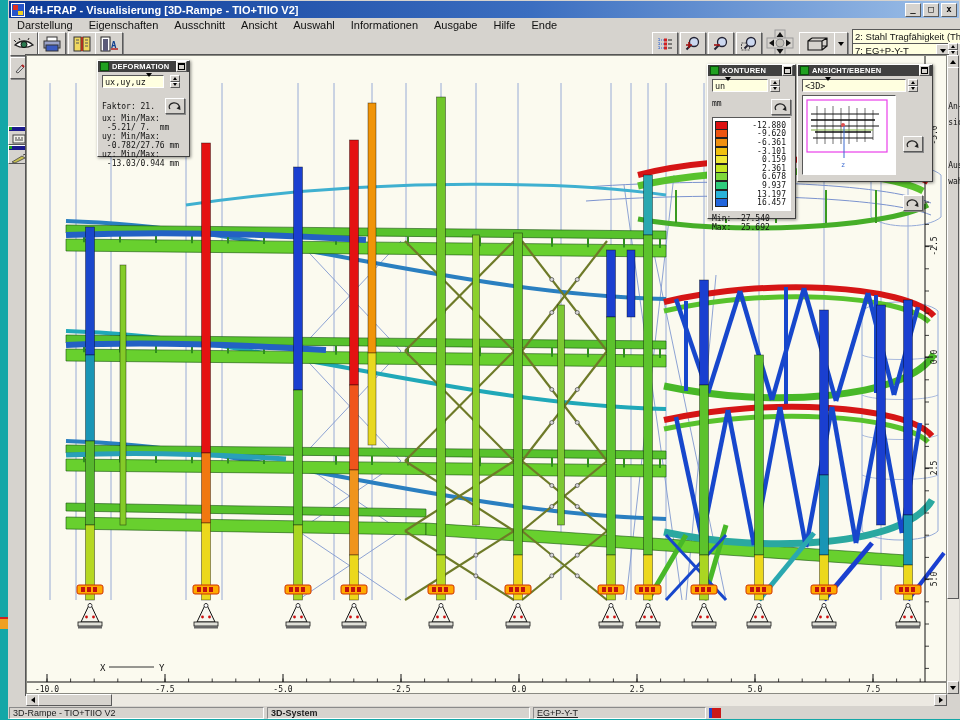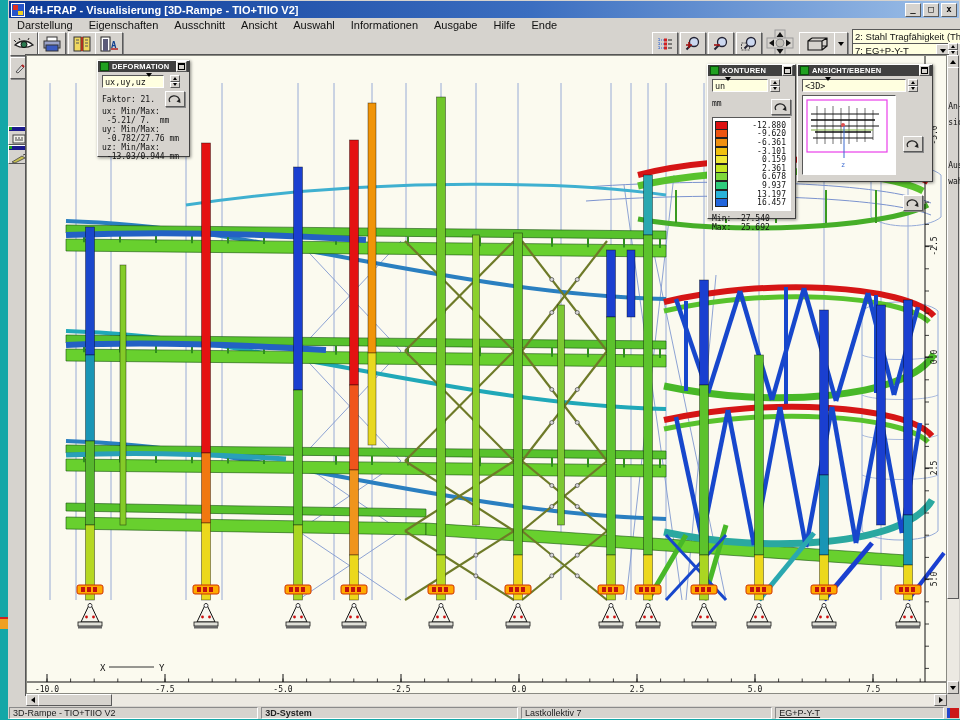--- a/index.html
+++ b/index.html
@@ -710,35 +710,34 @@
     </div>
   <div class="thumb" style="left:12px;top:0;width:72px;height:10px"></div>
   <div class="arrow" style="right:0;top:0;width:11px;height:10px">
       <span class="tri-r"></span>
     </div>
 </div>
 
 <div id="statusbar" class="abs">
     <div class="scell" style="width: 250px;">3D-Rampe - TIO+TIIO V2</div>
     <div class="scell" style="width: 258px; font-weight: bold;">3D-System</div>
-    <div class="scell" style="width: 252px;">Lastkollektiv 7</div>
     <div class="scell" style="width: 168px; text-decoration: underline;">EG+P-Y-T</div>
     <div id="statred"></div>
   </div>
 
 <div class="panel" style="left:97px;top:60px;width:91px;height:95px">
   <div class="ptitle">
     <span class="picon"></span>
     <span>DEFORMATION</span>
     <span class="collapse">
         <b></b>
       </span>
   </div>
   <div class="pbody">
-    <div style="display:flex;gap:6px;margin-bottom:3px">
+    <div style="display:flex;gap:6px;margin-bottom:10px">
       <div class="pcombo" style="width:62px">
         <span>ux,uy,uz</span>
         <span class="arrowbox" style="width:10px"><span class="tri-d"></span></span>
       </div>
       <div class="spin" style="position:relative;width:10px;height:13px">
         <div>
             <span class="tri-u"></span>
           </div>
           <div>
             <span class="tri-d"></span>

